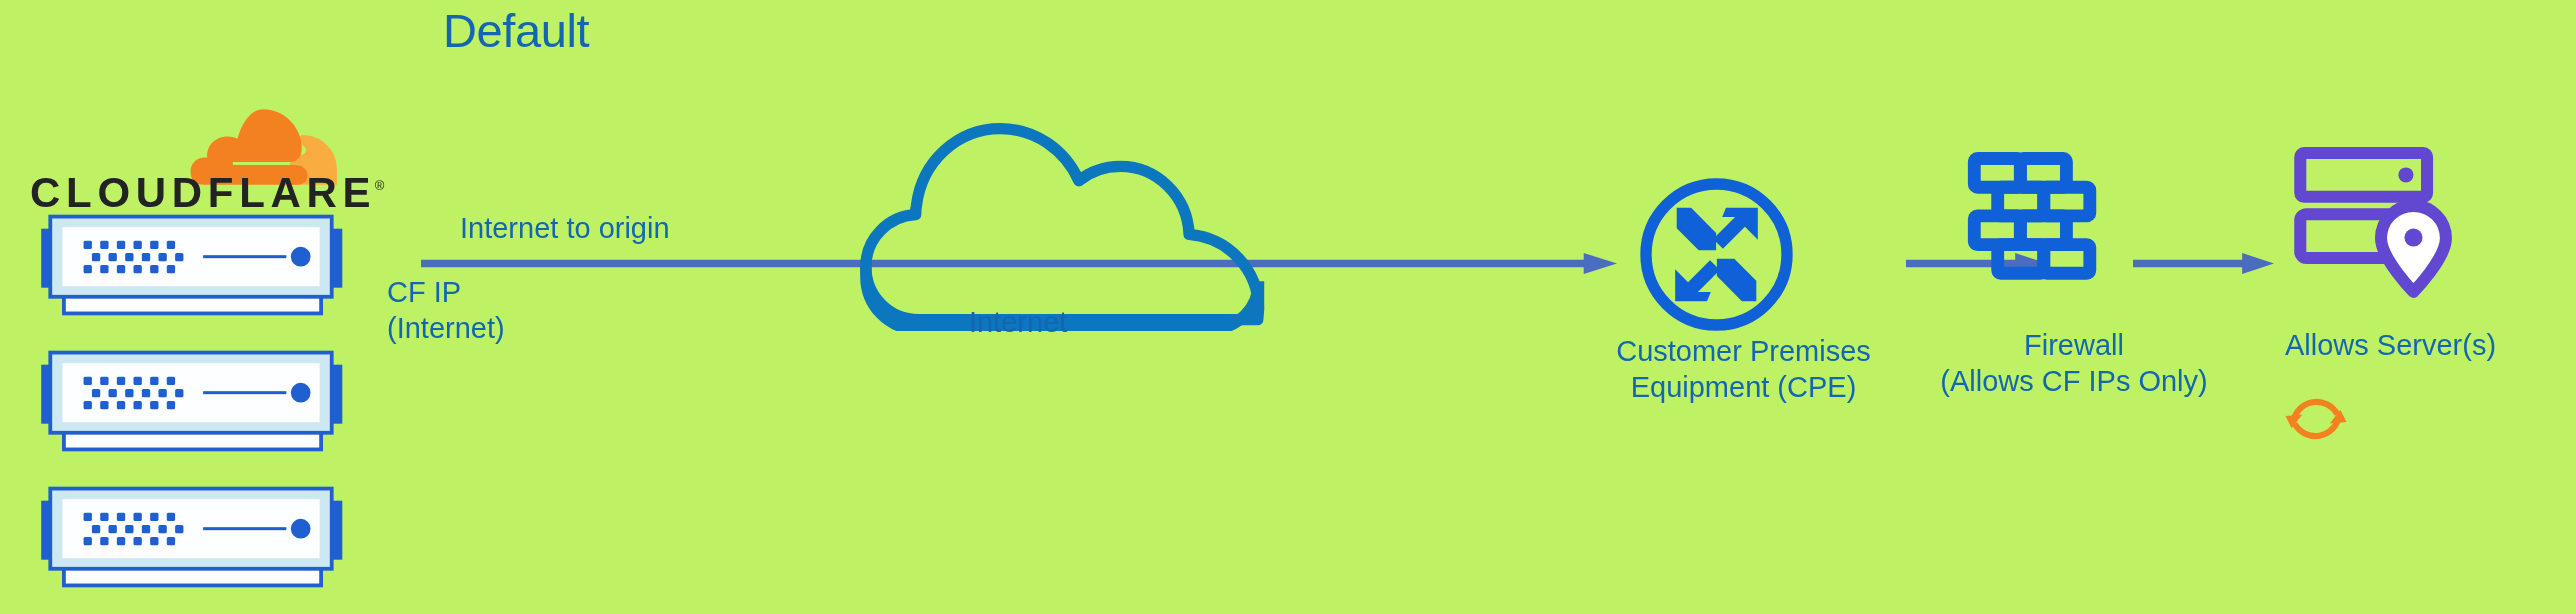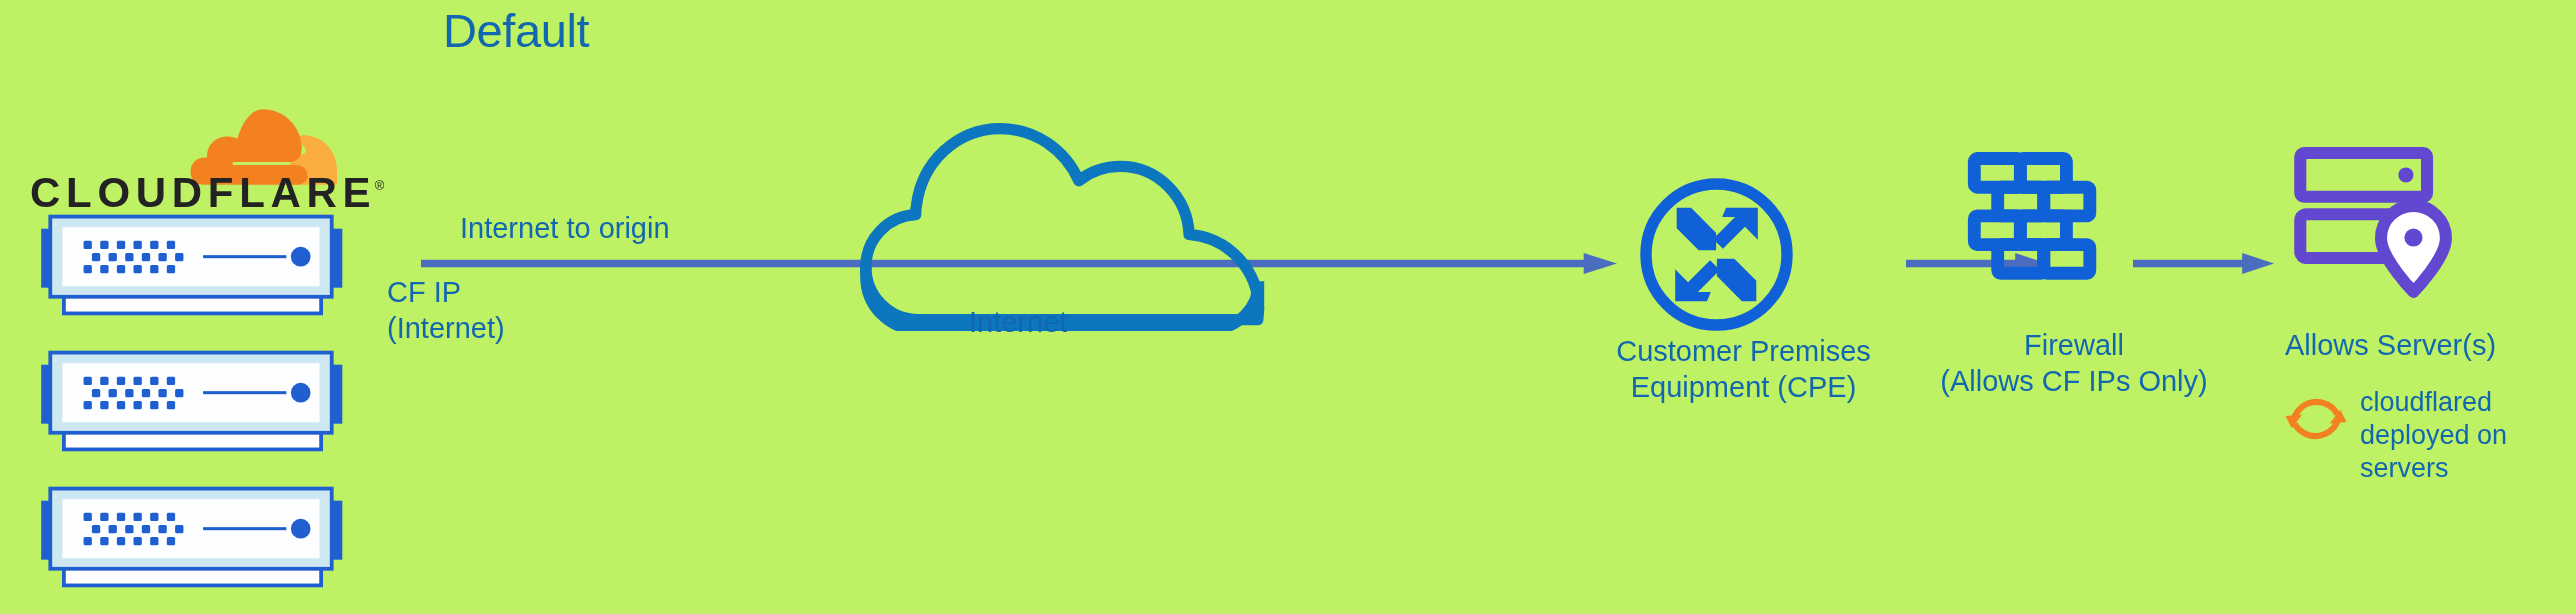--- a/index.html
+++ b/index.html
@@ -354,18 +354,15 @@
   <div class="abs blue-label" id="label-internet">Internet</div>
 
   <div class="abs blue-label" id="label-cpe">Customer Premises
 Equipment (CPE)</div>
 
   <div class="abs blue-label" id="label-firewall">Firewall
 (Allows CF IPs Only)</div>
 
   <div class="abs blue-label" id="label-origin-server">Allows Server(s)</div>
 
-  <div class="abs blue-label" id="label-cloudflared">cloudflared
-deployed on
-servers</div>
 
 </div>
 
 
 </body></html>

